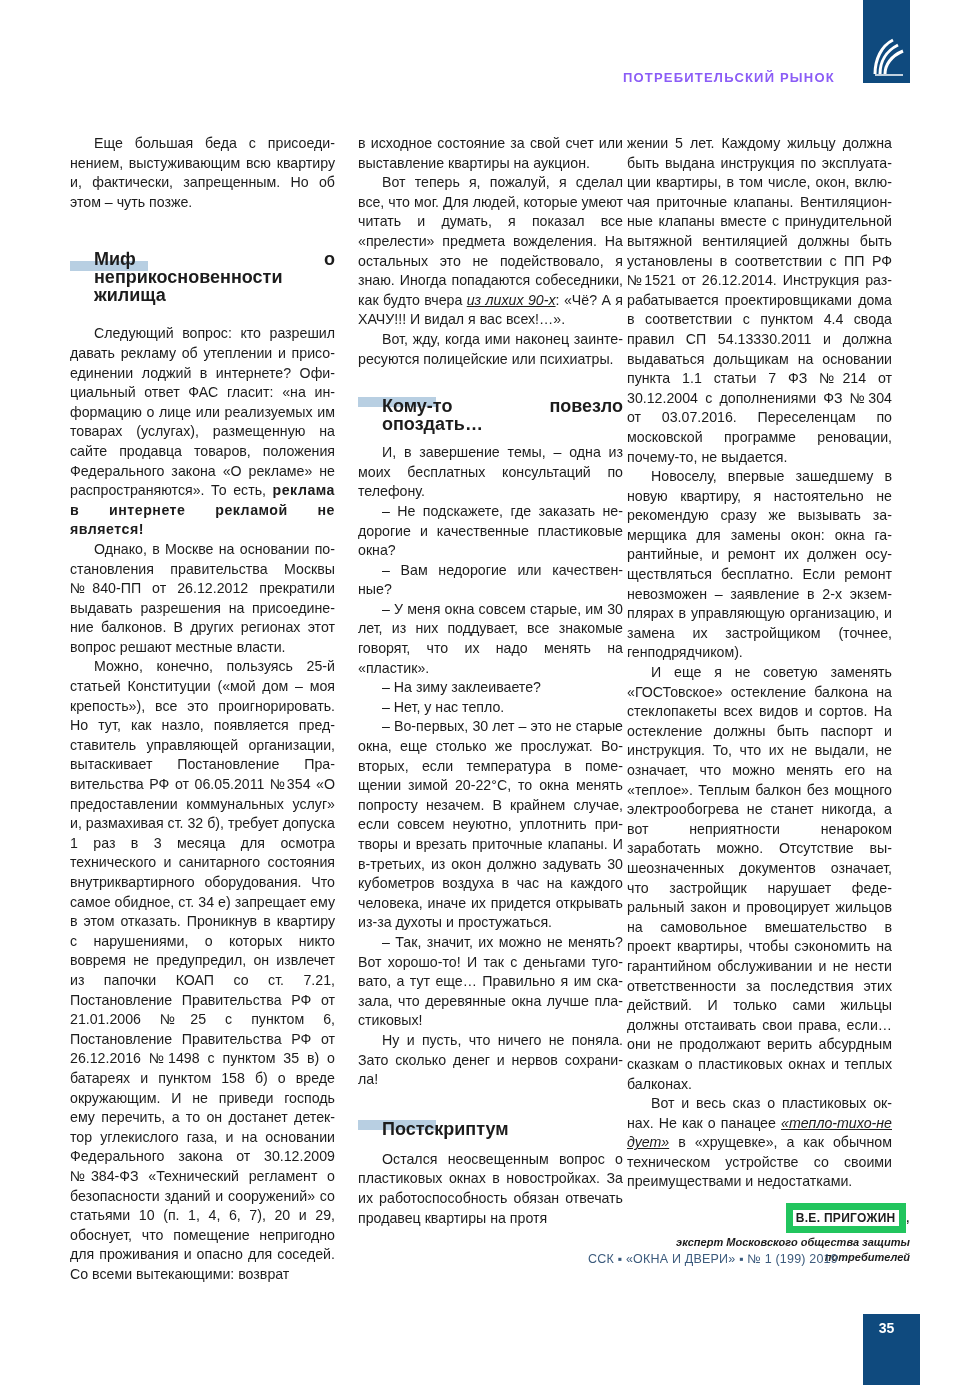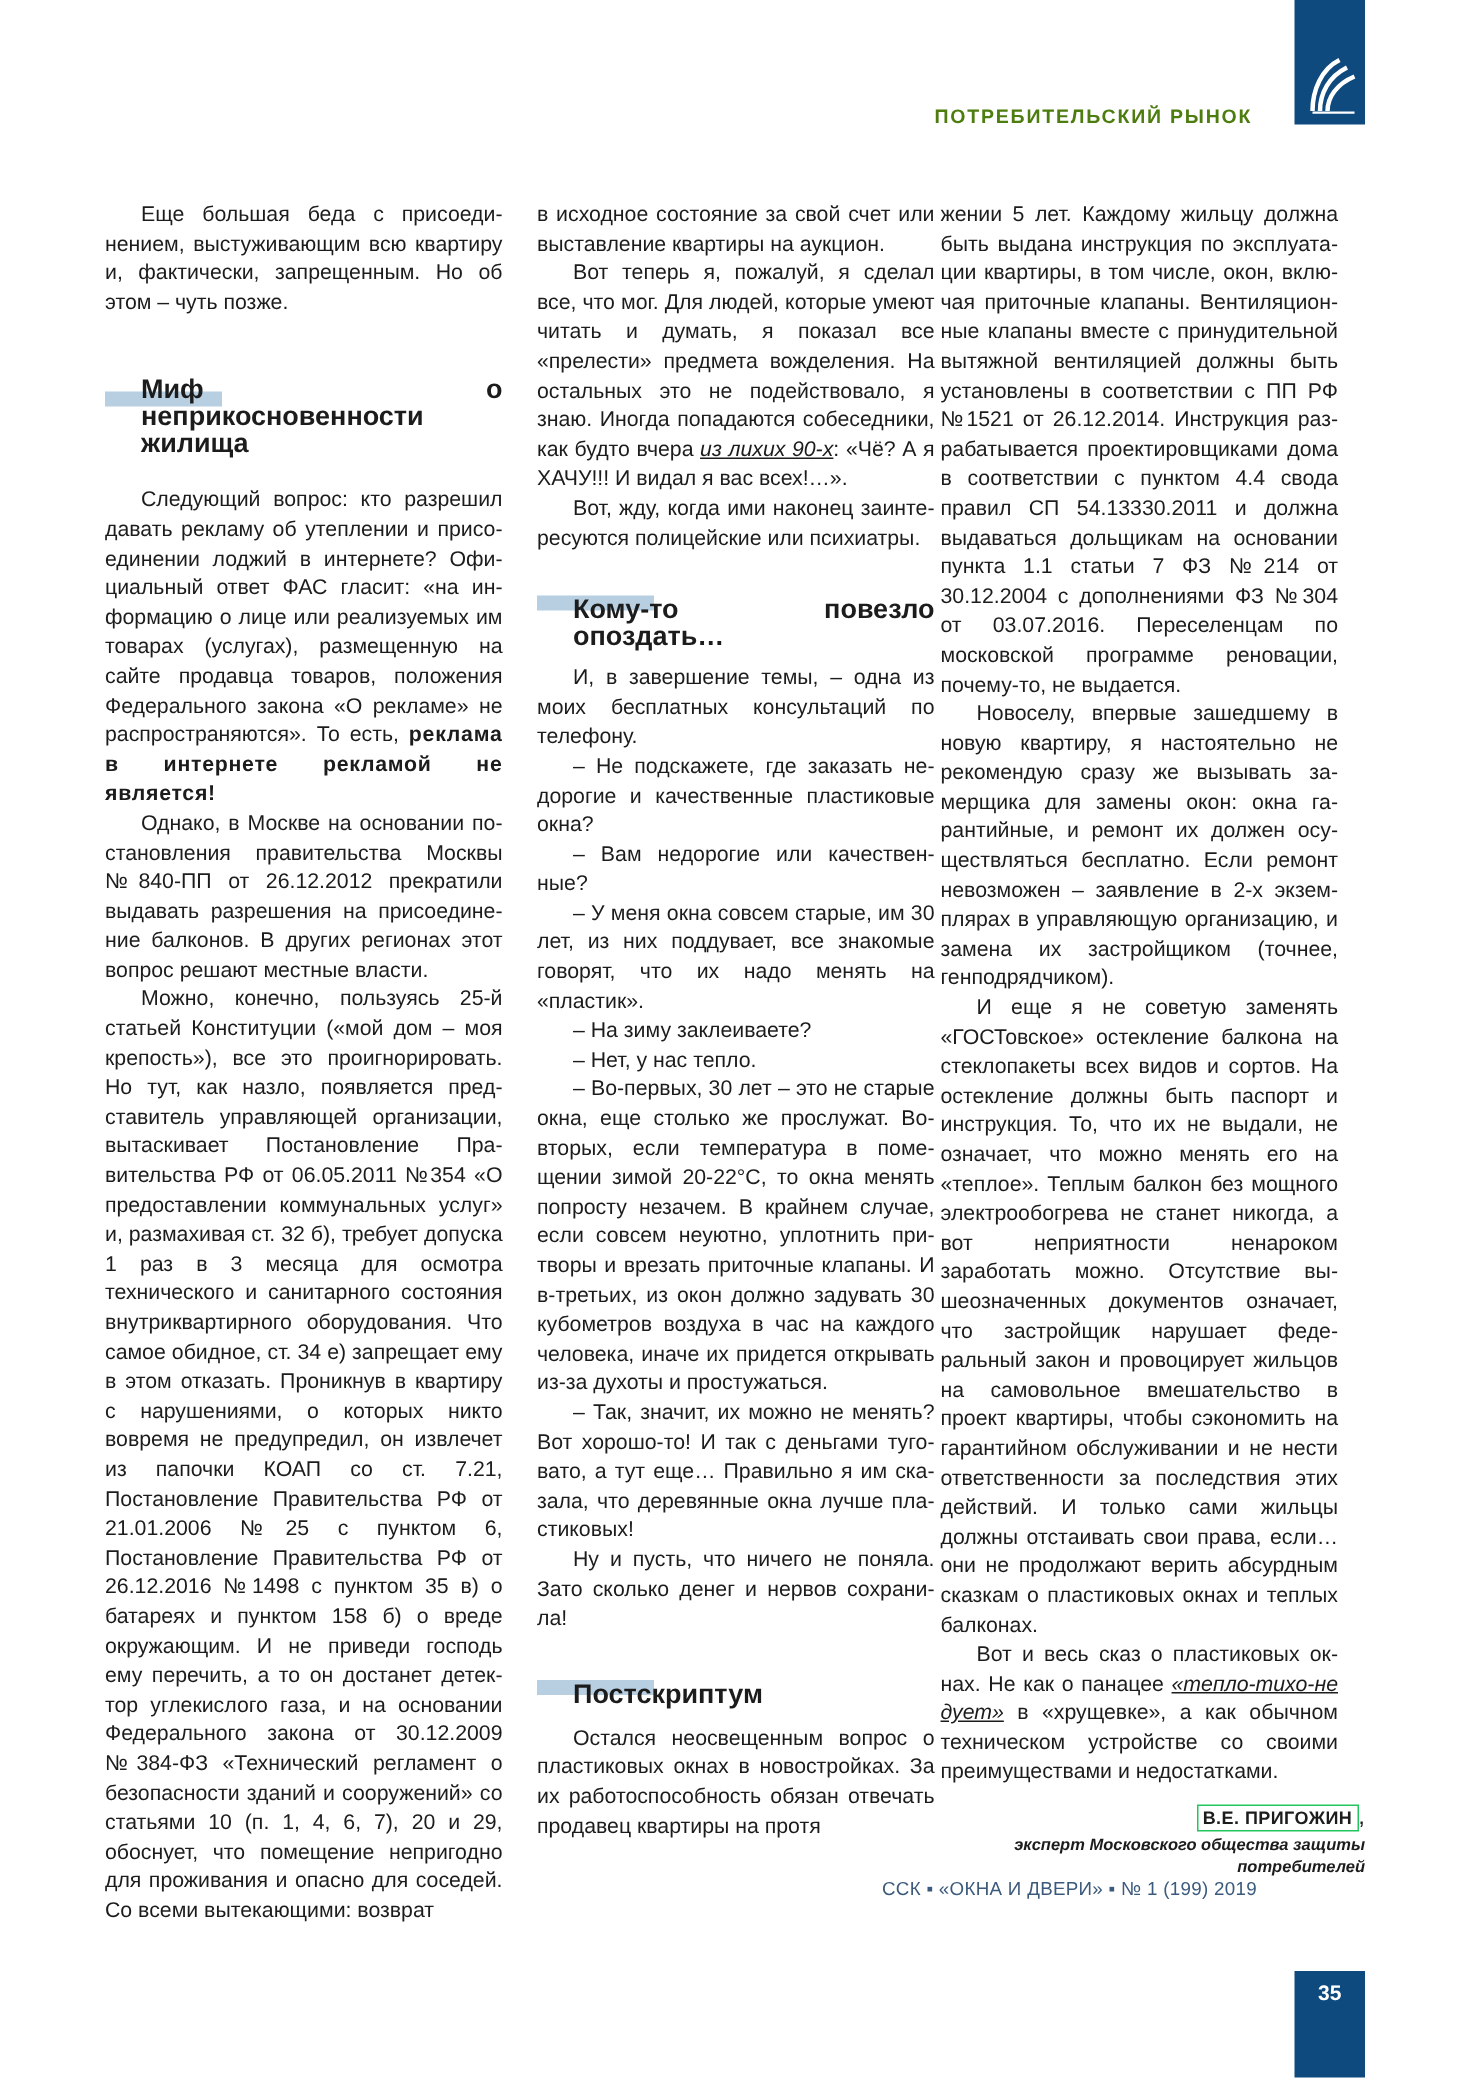--- a/index.html
+++ b/index.html
@@ -1,40 +1,40 @@
 <!DOCTYPE html>
 <html><head>
 <meta charset="utf-8">
 <style>
   html, body { margin:0; padding:0; background:#ffffff; }
   body { width:980px; height:1385px; position:relative; overflow:hidden;
          font-family:"Liberation Sans", "DejaVu Sans", sans-serif; color:#1c1c1c; }
   .header-tab { position:absolute; left:863px; top:0; width:47px; height:83px; background:#0f4a7e; }
   .header-tab svg { position:absolute; left:6px; top:32px; }
   .section-title { position:absolute; left:623px; top:70px; font-size:13px; font-weight:bold;
-                   letter-spacing:1.2px; color:#4d7c0f; }
+                   letter-spacing:1.2px; color:#8b5cf6; }
   .col { position:absolute; top:134px; font-size:14.2px; line-height:19.6px; text-align:justify; }
   .col1 { left:70px; width:265px; }
   .col2 { left:358px; width:265px; }
   .col3 { left:627px; width:265px; }
   .col p { margin:0; text-indent:24px; hyphens:manual; }
   .col p.cont { text-indent:0; }
   .col p.dialog { text-indent:24px; }
   .heading { position:relative; font-weight:bold; font-size:18px; line-height:18px;
              padding-left:24px; margin:0; text-indent:0; }
   .heading .bar { position:absolute; left:0; top:11px; width:78px; height:10px; background:#b8cfe2; z-index:0; }
   .heading .htxt { position:relative; z-index:1; }
   .bold { font-weight:bold; letter-spacing:0.5px; }
   .ital { font-style:italic;text-decoration:underline; }
   .signature { position:absolute; left:645px; top:1203px; width:265px; text-align:right; }
-  .sig-name { display:inline-block; border:1px solid #22c55e; font-weight:bold; font-size:12px;
+  .sig-name { display:inline-block; border:7px solid #22c55e; font-weight:bold; font-size:12px;
               padding:1px 3px; font-family:"Liberation Sans Narrow","Liberation Sans",sans-serif; letter-spacing:0.3px;}
   .sig-role { font-weight:bold; font-size:11px; line-height:15px; margin-top:2px;font-style:italic; }
   .footer-text { position:absolute; left:588px; top:1252px; font-size:12.5px; color:#3b5a7c; letter-spacing:0.2px; }
-  .footer-tab { position:absolute; left:863px; top:1314px; width:47px; height:71px; background:#0f4a7e; }
+  .footer-tab { position:absolute; left:863px; top:1314px; width:57px; height:71px; background:#0f4a7e; }
   .page-num { position:absolute; left:0; top:6px; width:47px; text-align:center; color:#fff; font-weight:bold; font-size:14px; }
 </style>
 </head>
 <body>
 
 <div class="header-tab">
   <svg width="36" height="46" viewBox="0 0 36 46">
     <path d="M6 42 C6 28 12 14 24 8" stroke="#ffffff" stroke-width="3" fill="none"></path>
     <path d="M11 42 C11 30 17 19 29 13" stroke="#ffffff" stroke-width="3" fill="none"></path>
     <path d="M16 42 C16 33 22 24 34 19" stroke="#ffffff" stroke-width="3" fill="none"></path>

